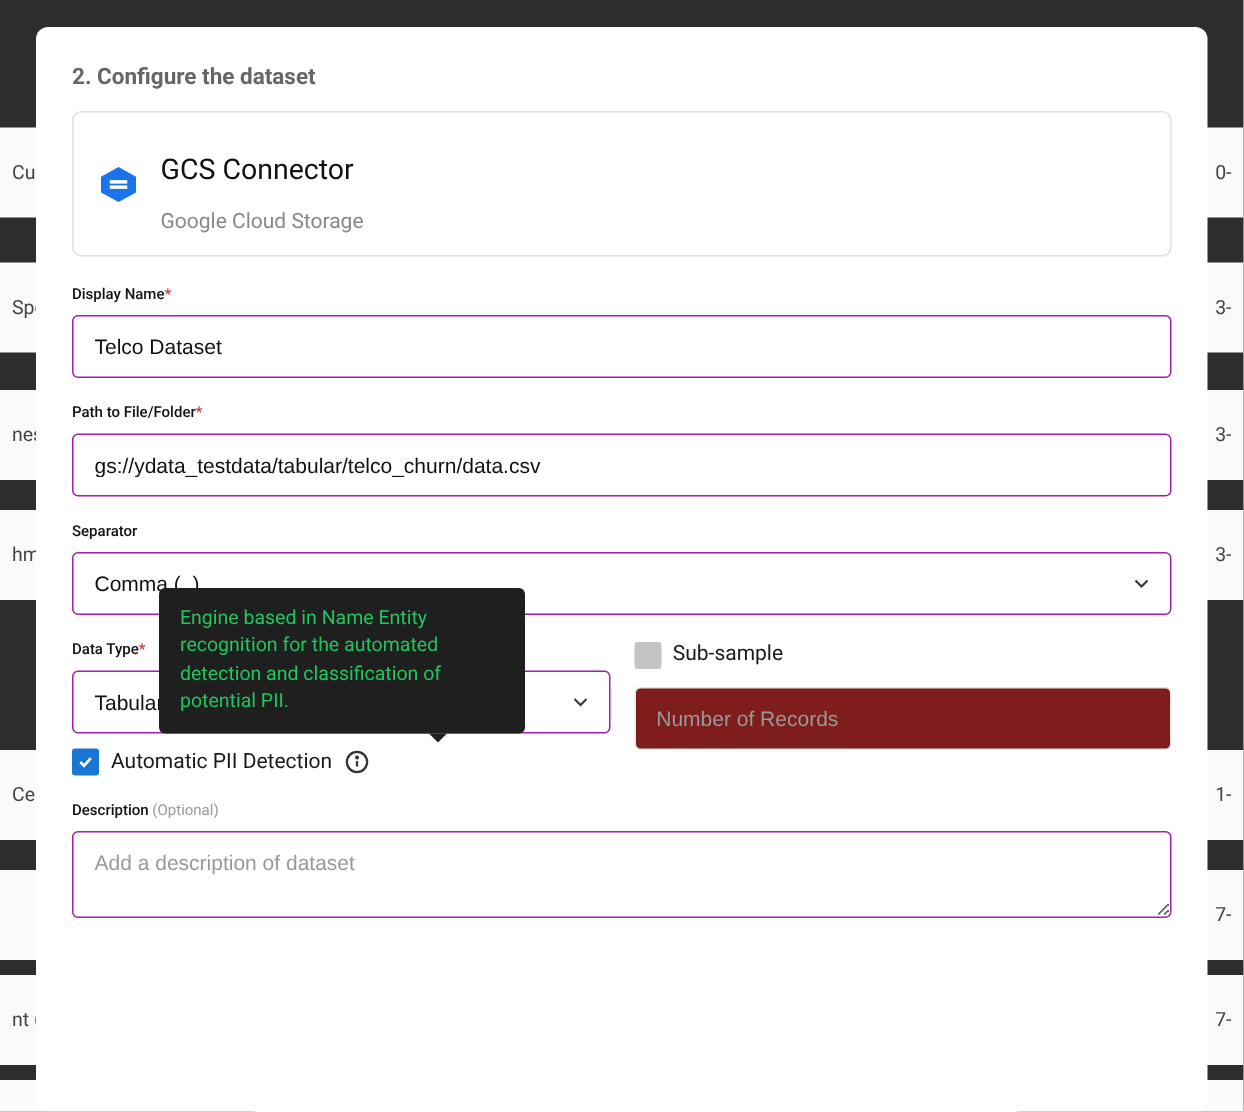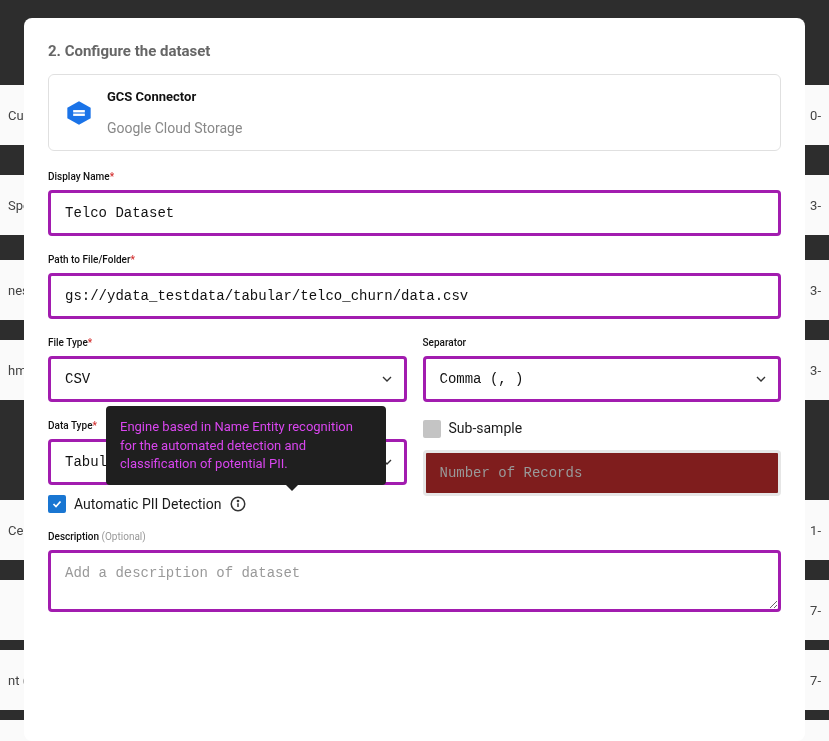--- a/index.html
+++ b/index.html
@@ -74,45 +74,46 @@
       align-items: center;
       gap: 14px;
       margin-bottom: 20px;
     }
     .gcs-icon {
       width: 28px;
       height: 28px;
       flex-shrink: 0;
     }
     .connector-name {
-      font-size: 13px;
-      font-weight: 700;
+      font-size: 19px;
+      font-weight: 400;
       color: #111;
+      margin-top: 12px;
     }
     .connector-sub {
       font-size: 14px;
       color: #888;
       margin-top: 16px;
     }
     .field-label {
       font-size: 10px;
       font-weight: 500;
       color: #111;
       margin-bottom: 8px;
       display: block;
     }
     .field-label .req { color: #d32f2f; }
     .field-label .opt { color: #999; font-weight: 400; }
     .text-input, .select-box, .textarea-input {
       width: 100%;
-      border: 3px solid #a21caf;
+      border: 1px solid #a21caf;
       border-radius: 4px;
       padding: 12px 14px;
       font-size: 14px;
-      font-family: Liberation Mono, monospace;
+      font-family: Liberation Sans, sans-serif;
       color: #111;
       background: #fff;
     }
     .text-input::placeholder, .textarea-input::placeholder { color: #999; }
     .text-input:disabled { background: #f2f2f2; color: #999; }
     .field-group { margin-bottom: 18px; }
     .row-2 {
       display: flex;
       gap: 16px;
     }
@@ -162,26 +163,26 @@
     }
     .info-icon {
       width: 18px;
       height: 18px;
       color: #333;
       cursor: default;
     }
     .tooltip {
       position: absolute;
       background: #1f1f1f;
-      color: #d946ef;
+      color: #22c55e;
       font-size: 13px;
       line-height: 1.4;
       padding: 12px 14px;
       border-radius: 4px;
-      width: 280px;
+      width: 244px;
       bottom: 28px;
       left: 58px;
       z-index: 10;
     }
     .tooltip::after {
       content: "";
       position: absolute;
       bottom: -6px;
       left: 180px;
       width: 0;
@@ -253,29 +254,20 @@
     <label class="field-label"><span>Display Name</span><span class="req">*</span></label>
     <input class="text-input" type="text" value="Telco Dataset" style="">
   </div>
 
   <div class="field-group">
     <label class="field-label"><span>Path to File/Folder</span><span class="req">*</span></label>
     <input class="text-input" type="text" value="gs://ydata_testdata/tabular/telco_churn/data.csv" style="">
   </div>
 
   <div class="row-2 field-group">
-    <div class="col">
-      <label class="field-label"><span>File Type</span><span class="req">*</span></label>
-      <div class="select-wrap">
-        <div class="select-box">CSV</div>
-        <svg class="chev" width="16" height="16" viewBox="0 0 24 24" fill="none" stroke="currentColor" stroke-width="2">
-            <polyline points="6 9 12 15 18 9"></polyline>
-          </svg>
-      </div>
-    </div>
     <div class="col">
       <label class="field-label">Separator</label>
       <div class="select-wrap">
         <div class="select-box">Comma (, )</div>
         <svg class="chev" width="16" height="16" viewBox="0 0 24 24" fill="none" stroke="currentColor" stroke-width="2">
             <polyline points="6 9 12 15 18 9"></polyline>
           </svg>
       </div>
     </div>
   </div>

